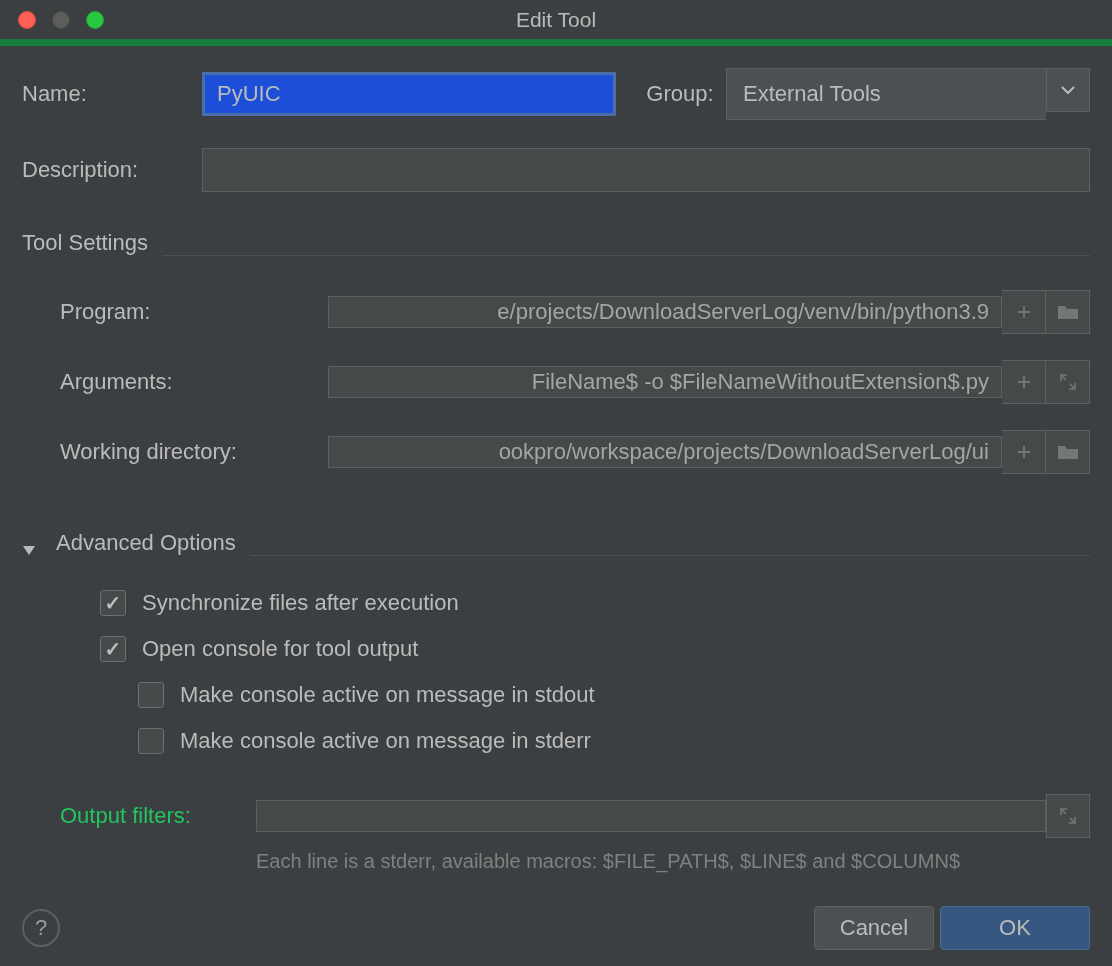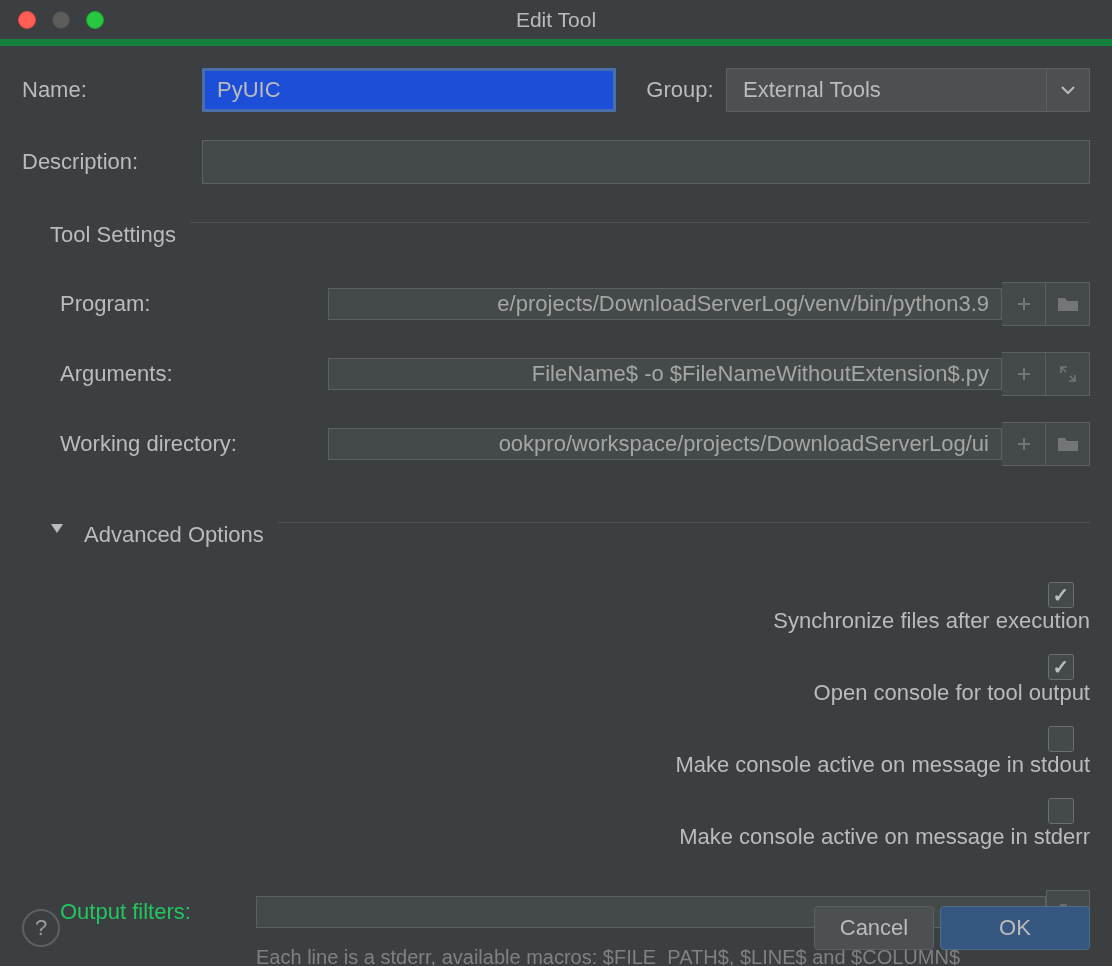--- a/index.html
+++ b/index.html
@@ -76,40 +76,39 @@
       display: flex;
       flex: 1;
     }
     .select-main {
       background: #4c5052;
       border: 1px solid #5e6060;
       border-right: none;
       color: #bbbbbb;
       font-size: 22px;
       padding: 6px 16px;
-      height: 44px;
+      height: 52px;
       flex: 1;
       display: flex;
       align-items: center;
     }
     .select-arrow {
       background: #4c5052;
       border: 1px solid #5e6060;
       width: 44px;
       height: 44px;
       display: flex;
       align-items: center;
       justify-content: center;
     }
     .section-header {
       display: flex;
-      align-items: flex-start;
+      align-items: flex-end;
       margin-top: 10px;
       margin-bottom: 34px;
-      margin-left: 28px;
     }
     .section-title {
       color: #bbbbbb;
       font-size: 22px;
       margin-right: 14px;
     }
     .section-line {
       flex: 1;
       height: 1px;
       background: #4c5052;
@@ -150,23 +149,22 @@
       background: #44494a;
       border: 1px solid #5e6060;
       border-left: none;
       display: flex;
       align-items: center;
       justify-content: center;
       color: #737576;
     }
     .checkbox-row {
       display: flex;
-      align-items: flex-end;
+      align-items: center;
       margin-bottom: 20px;
-      flex-direction: column;
     }
     .checkbox {
       width: 26px;
       height: 26px;
       background: #44494a;
       border: 1px solid #6c6e6f;
       border-radius: 3px;
       margin-right: 16px;
       display: flex;
       align-items: center;

